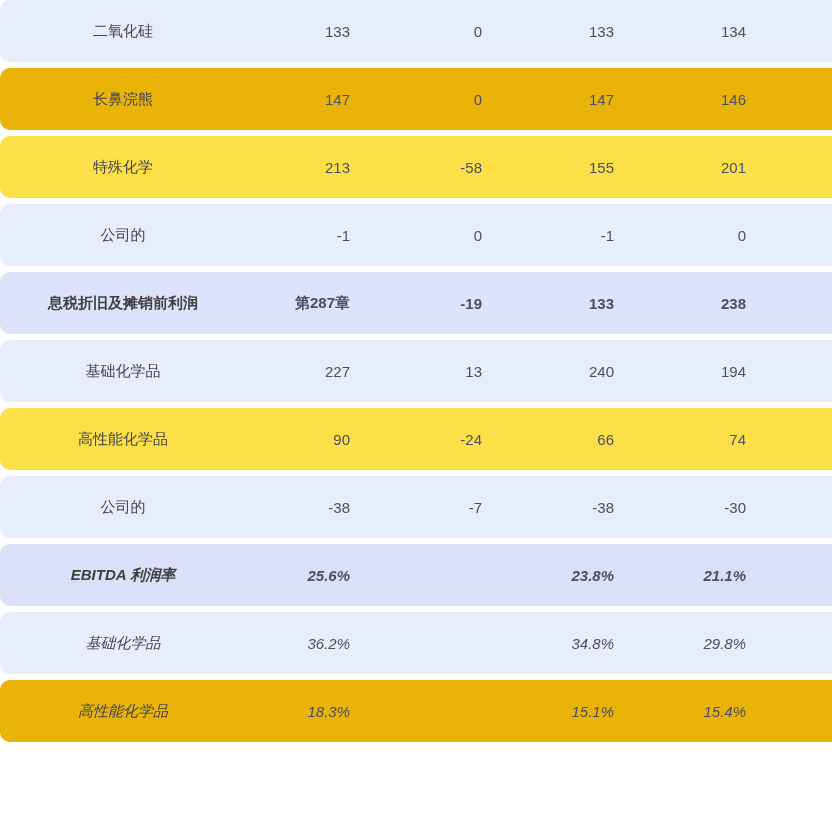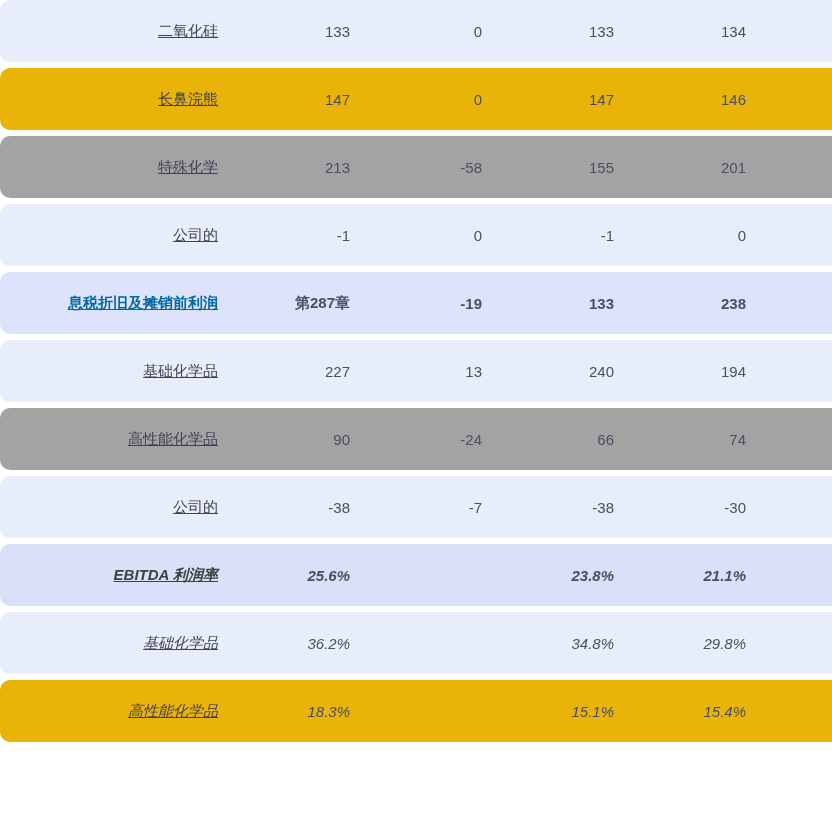--- a/index.html
+++ b/index.html
@@ -25,48 +25,47 @@
     height: 62px;
   }
   #financial-table td {
     padding: 0 14px;
     font-size: 15px;
     vertical-align: middle;
     white-space: nowrap;
     overflow: hidden;
   }
   #financial-table td.label {
-    text-align: right;
+    text-align: center;
     padding-left: 28px;
     width: 190px;
-    text-decoration: underline;
   }
   #financial-table td.num {
     text-align: right;
     width: 104px;
     color: #4a4f63;
   }
   
   tr.tint-a td { background: #e8edfb; }
   tr.tint-b td { background: #eab308; }
-  tr.tint-c td { background: #a3a3a3; }
+  tr.tint-c td { background: #fde047; }
   tr.tint-header td { background: #dde3fa; }
   tr.tint-margin td { background: #d9e0f8; }
 
   tr td:first-child {
     border-top-left-radius: 10px;
     border-bottom-left-radius: 10px;
   }
   tr td:last-child {
     border-top-right-radius: 10px;
     border-bottom-right-radius: 10px;
   }
   tr.bold td {
     font-weight: bold;
-    color: #0369a1;
+    color: #404040;
   }
   tr.italic td {
     font-style: italic;
   }
   tr.bold-italic td {
     font-weight: bold;
     font-style: italic;
     color: #404040;
   }
   .top-sliver {

